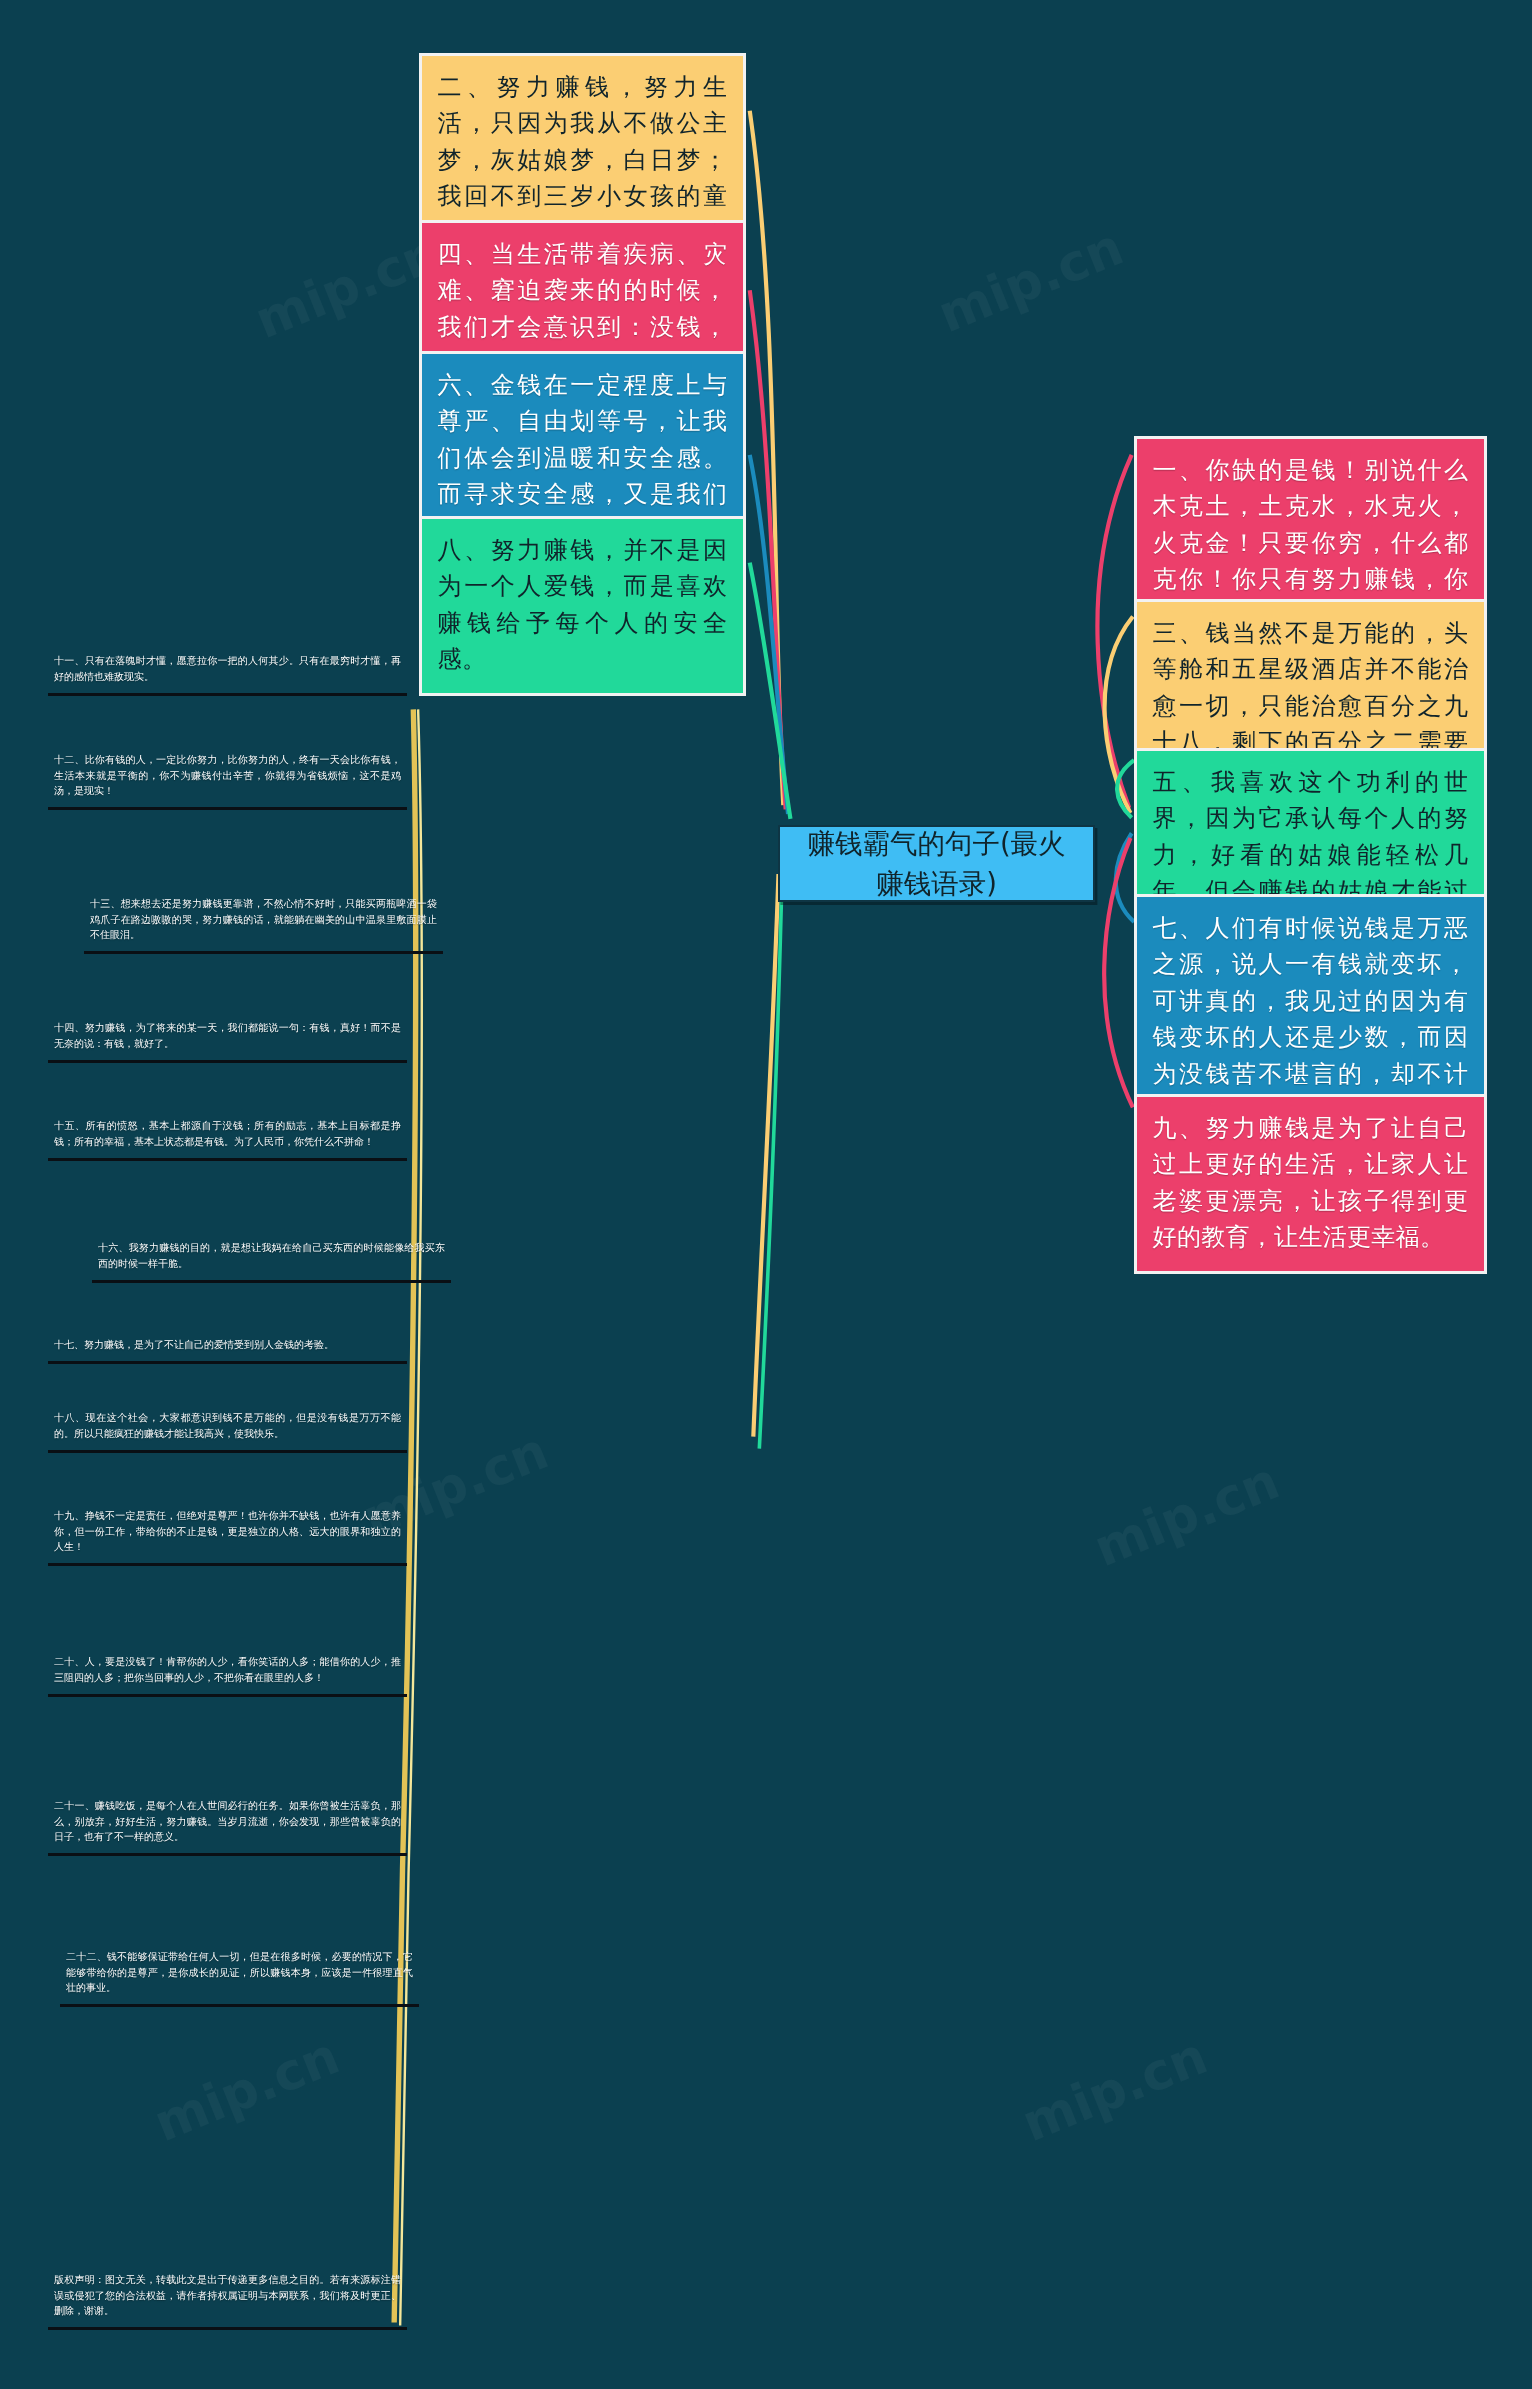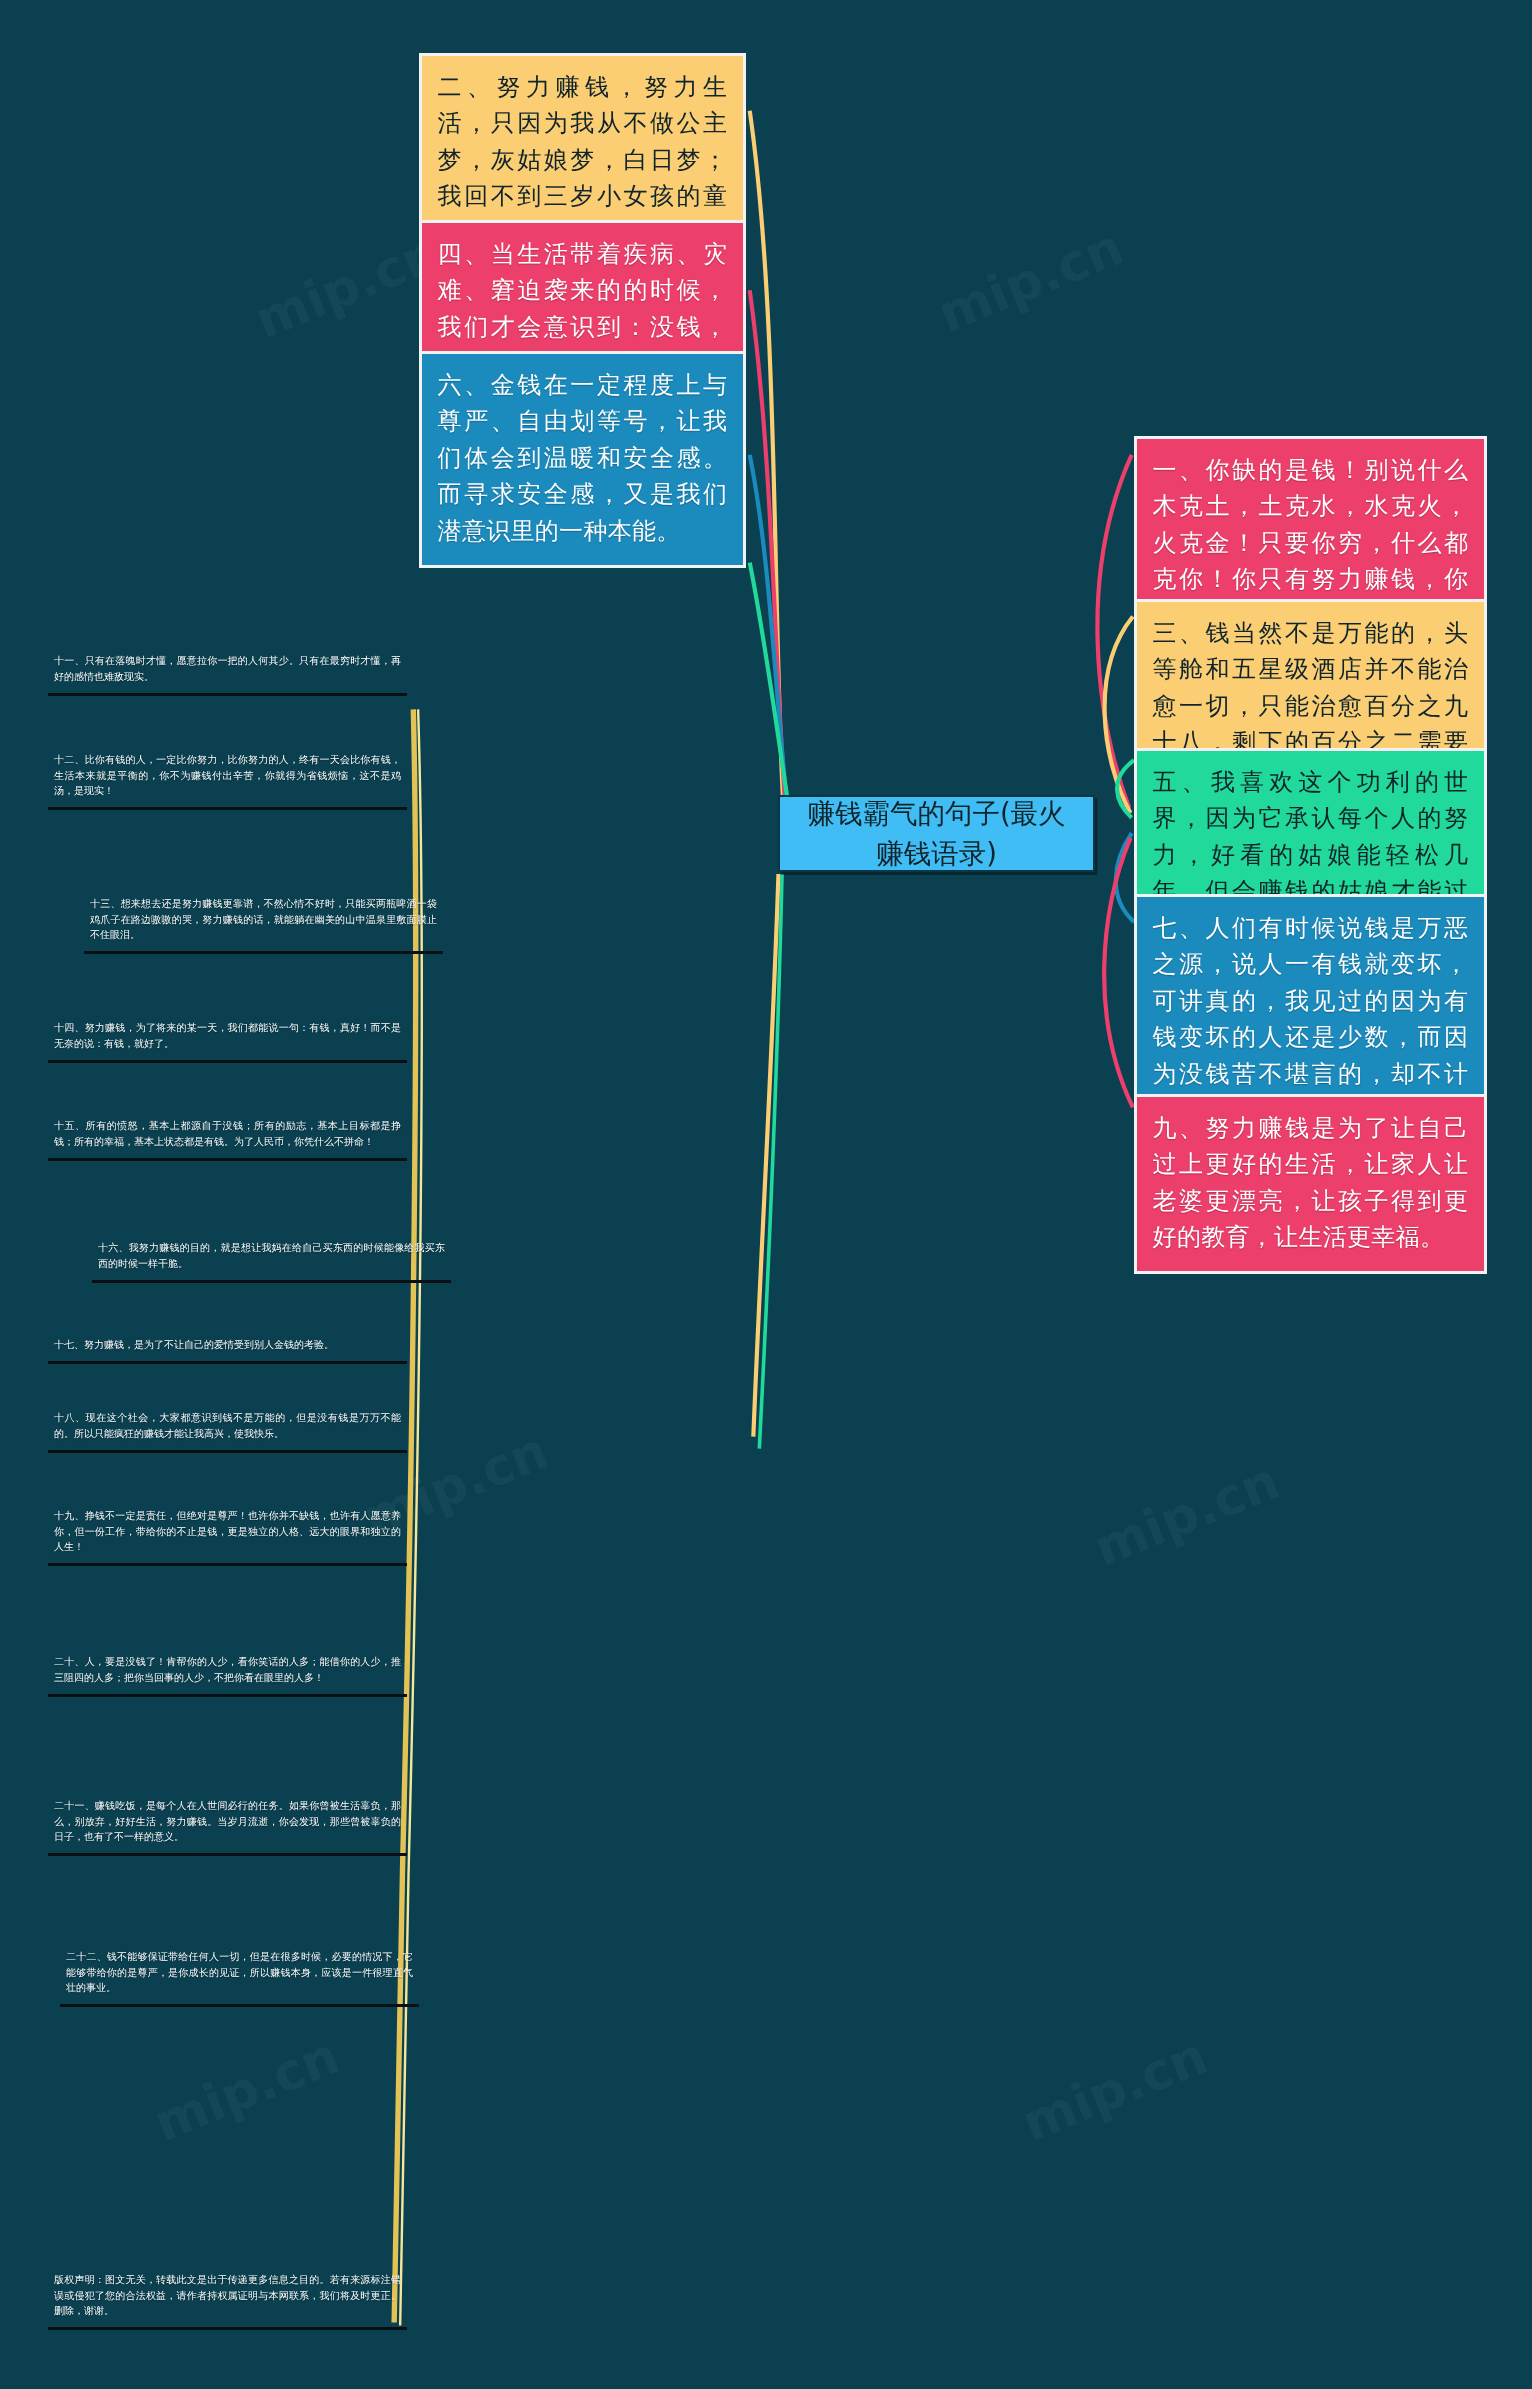--- a/index.html
+++ b/index.html
@@ -103,22 +103,25 @@
   </div>
 
   <div class="card pink" style="left:419px;top:220px;width:327px;">
     <span>四、当生活带着疾病、灾难、窘迫袭来的的时候，我们才会意识到：没钱，真是太惨了。</span>
   </div>
 
   <div class="card blue" style="left:419px;top:351px;width:327px;">
     <span>六、金钱在一定程度上与尊严、自由划等号，让我们体会到温暖和安全感。而寻求安全感，又是我们潜意识里的一种本能。</span>
   </div>
 
+  <div class="card green" style="left:419px;top:516px;width:327px;">
+    <span>八、努力赚钱，并不是因为一个人爱钱，而是喜欢赚钱给予每个人的安全感。</span>
+  </div>
 
-  <div class="center-node" style="left:778px;top:795px;width:317px;height:77px;">
+  <div class="center-node" style="left:778px;top:825px;width:317px;height:77px;">
     <span>赚钱霸气的句子(最火赚钱语录)</span>
   </div>
 
   <div class="card pink" style="left:1134px;top:436px;width:353px;">
     <span>一、你缺的是钱！别说什么木克土，土克水，水克火，火克金！只要你穷，什么都克你！你只有努力赚钱，你才能克天克地，克人生！</span>
   </div>
 
   <div class="card yellow" style="left:1134px;top:599px;width:353px;">
     <span>三、钱当然不是万能的，头等舱和五星级酒店并不能治愈一切，只能治愈百分之九十八，剩下的百分之二需要直升机和游艇。</span>
   </div>

